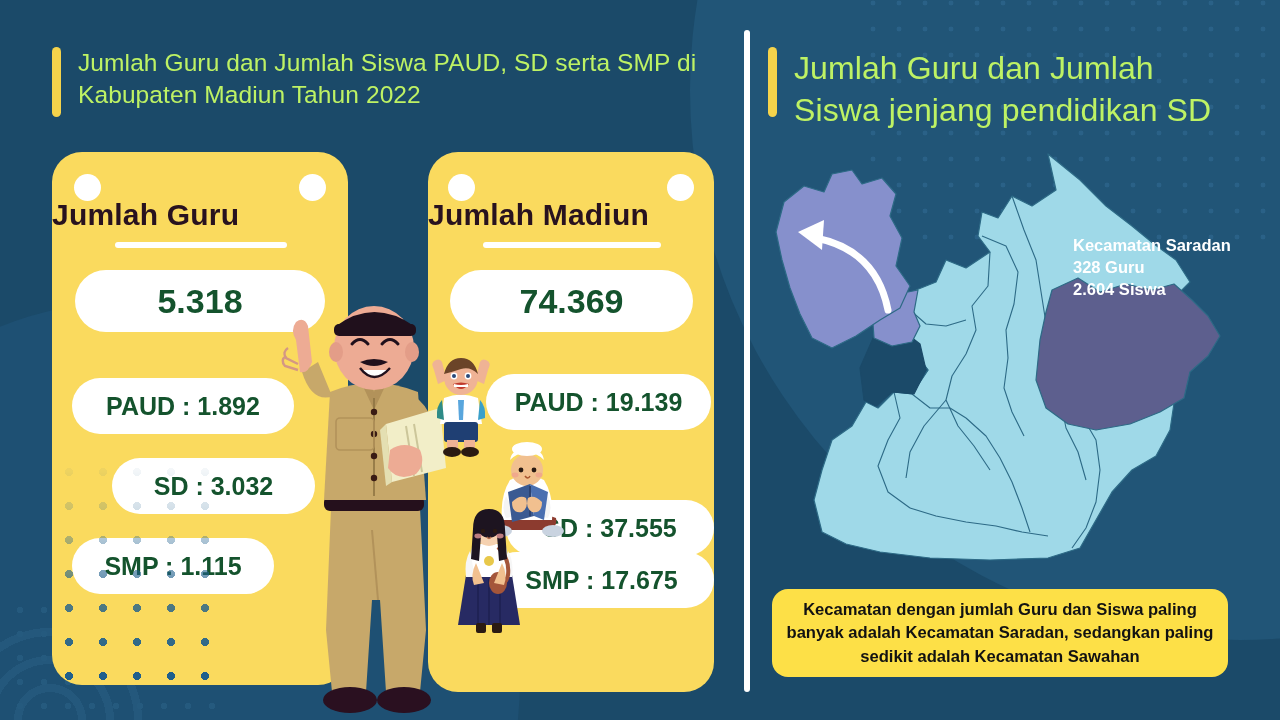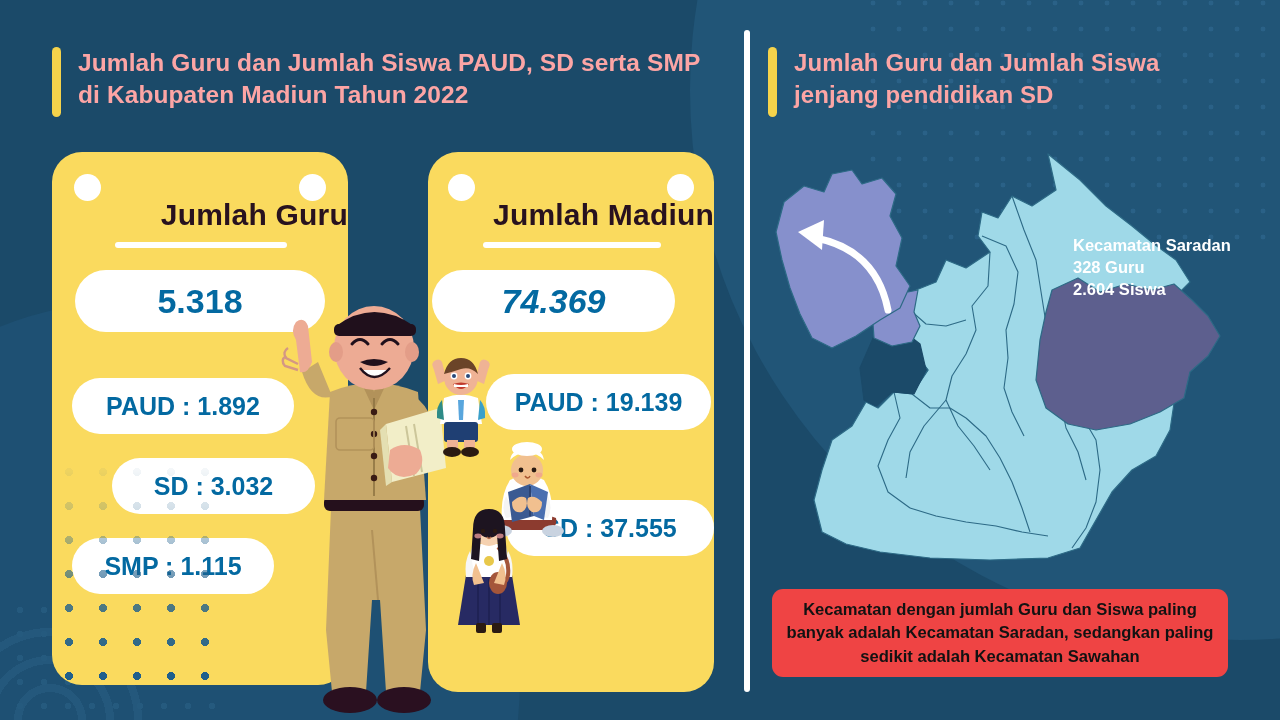--- a/index.html
+++ b/index.html
@@ -55,31 +55,31 @@
 
   
   .title-block { position: absolute; display: flex; align-items: flex-start; }
   .title-bar {
     width: 9px; border-radius: 5px;
     background: #f5d34b;
     flex: 0 0 9px;
     margin-right: 17px;
   }
   .title-text {
-    color: #fca5a5;
-    font-weight: bold;
+    color: #bef264;
+    font-weight: normal;
     line-height: 1.32;
     letter-spacing: .1px;
   }
   #title-left  { left: 52px;  top: 47px; width: 660px; }
   #title-left .title-bar { height: 70px; }
   #title-left .title-text { font-size: 24.5px; }
   #title-right { left: 768px; top: 47px; width: 470px; }
   #title-right .title-bar { height: 70px; }
-  #title-right .title-text { font-size: 24px; }
+  #title-right .title-text { font-size: 32px; }
 
   
   .divider {
     position: absolute;
     left: 744px; top: 30px;
     width: 6px; height: 662px;
     background: #ffffff;
     border-radius: 3px;
   }
 
@@ -99,21 +99,21 @@
     background: #ffffff;
   }
   .punch.l { left: 22px; top: 22px; }
   .punch.r { right: 22px; top: 22px; }
   #card-siswa .punch.l { left: 20px; }
   #card-siswa .punch.r { right: 20px; }
 
   .card-head {
     position: absolute;
     left: 0; right: 0; top: 46px;
-    text-align: right;
+    text-align: left;
     color: #28121f;
     font-size: 30px;
     font-weight: bold;
     letter-spacing: .2px;
   }
   .head-rule {
     position: absolute;
     top: 90px;
     height: 6px;
     border-radius: 3px;
@@ -122,35 +122,35 @@
   #card-guru  .head-rule { left: 63px;  width: 172px; }
   #card-siswa .head-rule { left: 55px;  width: 178px; }
 
   .pill {
     position: absolute;
     background: #ffffff;
     border-radius: 40px;
     display: flex;
     align-items: center;
     justify-content: center;
-    color: #0369a1;
+    color: #14532d;
     font-weight: bold;
     white-space: nowrap;
   }
   .pill.big { font-size: 34px; }
   .pill.sub { font-size: 25px; }
 
   
   #g-total { left: 23px;  top: 118px; width: 250px; height: 62px; }
   #g-paud  { left: 20px;  top: 226px; width: 222px; height: 56px; }
   #g-sd    { left: 60px;  top: 306px; width: 203px; height: 56px; }
   #g-smp   { left: 20px;  top: 386px; width: 202px; height: 56px; }
 
   
-  #s-total { left: 4px;  top: 118px; width: 243px; height: 62px; font-style: italic; }
+  #s-total { left: 22px;  top: 118px; width: 243px; height: 62px; }
   #s-paud  { left: 58px;  top: 222px; width: 225px; height: 56px; }
   #s-sd    { left: 78px;  top: 305px; width: 208px; height: 56px; margin-top: 43px; }
   #s-smp   { left: 61px;  top: 400px; width: 225px; height: 56px; }
 
   
   .card-dots {
     position: absolute;
     left: 0; bottom: 0;
     width: 175px; height: 230px;
     background-image: radial-gradient(#1f5f8c 4.1px, transparent 4.3px);
@@ -185,22 +185,22 @@
     z-index: 5;
   }
   #label-sawahan { left: 811px; top: 172px; }
   #label-saradan { left: 1073px; top: 234px; }
 
   
   #conclusion {
     position: absolute;
     left: 772px; top: 589px;
     width: 456px; height: 88px;
-    background: #ef4444;
-    border-radius: 11px;
+    background: #fde047;
+    border-radius: 16px;
     display: flex;
     align-items: center;
     justify-content: center;
     text-align: center;
     padding: 4px 2px;
     color: #121212;
     font-size: 16.6px;
     font-weight: bold;
     line-height: 1.42;
   }
@@ -244,20 +244,21 @@
 
   <div class="card" id="card-siswa">
     <div class="punch l"></div>
     <div class="punch r"></div>
     <div class="card-head">Jumlah Madiun</div>
     <div class="head-rule"></div>
 
     <div class="pill big" id="s-total">74.369</div>
     <div class="pill sub" id="s-paud">PAUD : 19.139</div>
     <div class="pill sub" id="s-sd">SD : 37.555</div>
+    <div class="pill sub" id="s-smp">SMP : 17.675</div>
   </div>
 
   <div class="illus" id="teacher">
     <svg viewBox="0 0 215 420" xmlns="http://www.w3.org/2000/svg">
 
       <path d="M63 208 L152 208 L158 330 L152 392 L118 392 L112 300 L104 300 L98 392 L64 392 L58 330 Z" fill="#c7a86a"></path>
       <path d="M104 230 L110 300" stroke="#b2925a" stroke-width="2" fill="none"></path>
 
       <ellipse cx="82" cy="400" rx="27" ry="13" fill="#2a1020"></ellipse>
       <ellipse cx="136" cy="400" rx="27" ry="13" fill="#2a1020"></ellipse>

